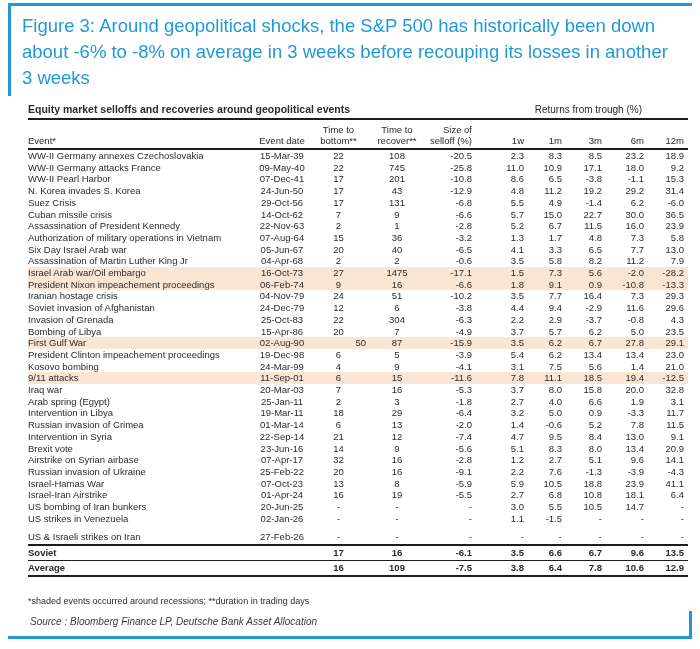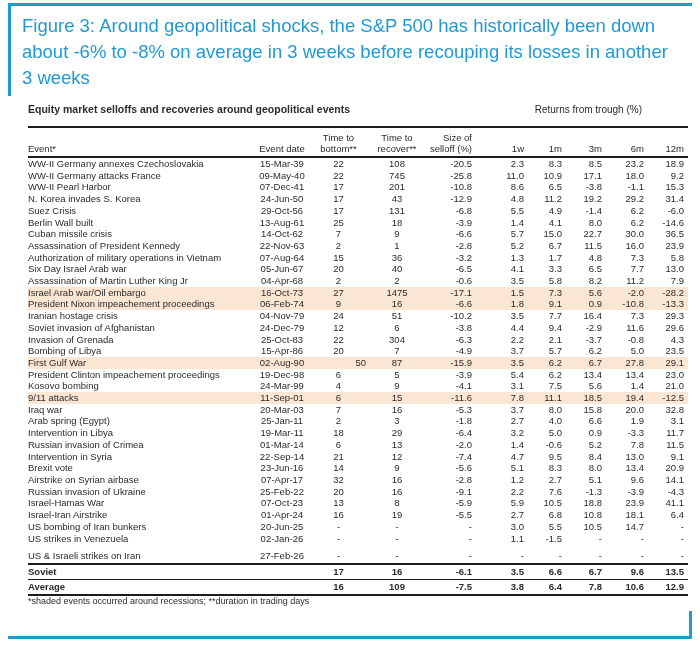--- a/index.html
+++ b/index.html
@@ -15,21 +15,21 @@
 
   .figure-title {
     position:absolute; left:22px; top:13px; width:658px;
     font-size:18.5px; line-height:26px; font-weight:400;
   }
 
   .table-wrap { position:absolute; left:28px; top:103px; width:660px; }
 
   .tbl-header {
     display:flex; justify-content:space-between; align-items:flex-end;
-    border-bottom:2px solid #1c1c1c; padding-bottom:11px;
+    border-bottom:2px solid #1c1c1c; padding-bottom:3px;
   }
   .tbl-header .left  { font-size:10.5px; font-weight:bold; }
   .tbl-header .right { font-size:10px; font-weight:400; margin-right:46px; }
 
   table.data-table { border-collapse:collapse; width:660px; table-layout:fixed; margin-top:2px; }
   table.data-table th {
     font-weight:400; font-size:9.5px; vertical-align:bottom;
     white-space:pre-line; padding:2px 0 2px 0; line-height:11px;
   }
   table.data-table thead tr { border-bottom:2px solid #1c1c1c; }
@@ -157,32 +157,20 @@
             <td class="col-bottom">17</td>
             <td class="col-recover">131</td>
             <td class="col-selloff">-6.8</td>
             <td class="col-ret">5.5</td>
             <td class="col-ret">4.9</td>
             <td class="col-ret">-1.4</td>
             <td class="col-ret">6.2</td>
             <td class="col-ret">-6.0</td>
           </tr>
           <tr>
-            <td class="col-event">Berlin Wall built</td>
-            <td class="col-date">13-Aug-61</td>
-            <td class="col-bottom">25</td>
-            <td class="col-recover">18</td>
-            <td class="col-selloff">-3.9</td>
-            <td class="col-ret">1.4</td>
-            <td class="col-ret">4.1</td>
-            <td class="col-ret">8.0</td>
-            <td class="col-ret">6.2</td>
-            <td class="col-ret">-14.6</td>
-          </tr>
-          <tr>
             <td class="col-event">Cuban missile crisis</td>
             <td class="col-date">14-Oct-62</td>
             <td class="col-bottom">7</td>
             <td class="col-recover">9</td>
             <td class="col-selloff">-6.6</td>
             <td class="col-ret">5.7</td>
             <td class="col-ret">15.0</td>
             <td class="col-ret">22.7</td>
             <td class="col-ret">30.0</td>
             <td class="col-ret">36.5</td>
@@ -283,21 +271,21 @@
             <td class="col-ret">11.6</td>
             <td class="col-ret">29.6</td>
           </tr>
           <tr>
             <td class="col-event">Invasion of Grenada</td>
             <td class="col-date">25-Oct-83</td>
             <td class="col-bottom">22</td>
             <td class="col-recover">304</td>
             <td class="col-selloff">-6.3</td>
             <td class="col-ret">2.2</td>
-            <td class="col-ret">2.1</td>
+            <td class="col-ret">2.9</td>
             <td class="col-ret">-3.7</td>
             <td class="col-ret">-0.8</td>
             <td class="col-ret">4.3</td>
           </tr>
           <tr>
             <td class="col-event">Bombing of Libya</td>
             <td class="col-date">15-Apr-86</td>
             <td class="col-bottom">20</td>
             <td class="col-recover">7</td>
             <td class="col-selloff">-4.9</td>
@@ -535,17 +523,18 @@
             <td class="col-ret">6.4</td>
             <td class="col-ret">7.8</td>
             <td class="col-ret">10.6</td>
             <td class="col-ret">12.9</td>
           </tr>
         </tfoot>
     </table>
   </div>
 
   <div class="footnote">*shaded events occurred around recessions; **duration in trading days</div>
+  <div class="source">Source : Bloomberg Finance LP, Deutsche Bank Asset Allocation</div>
 
   <div class="frame-bottom" style="background: rgb(33, 153, 214);"></div>
   <div class="frame-right" style="background: rgb(33, 153, 214);"></div>
 
 </div>
 
 </body></html>

